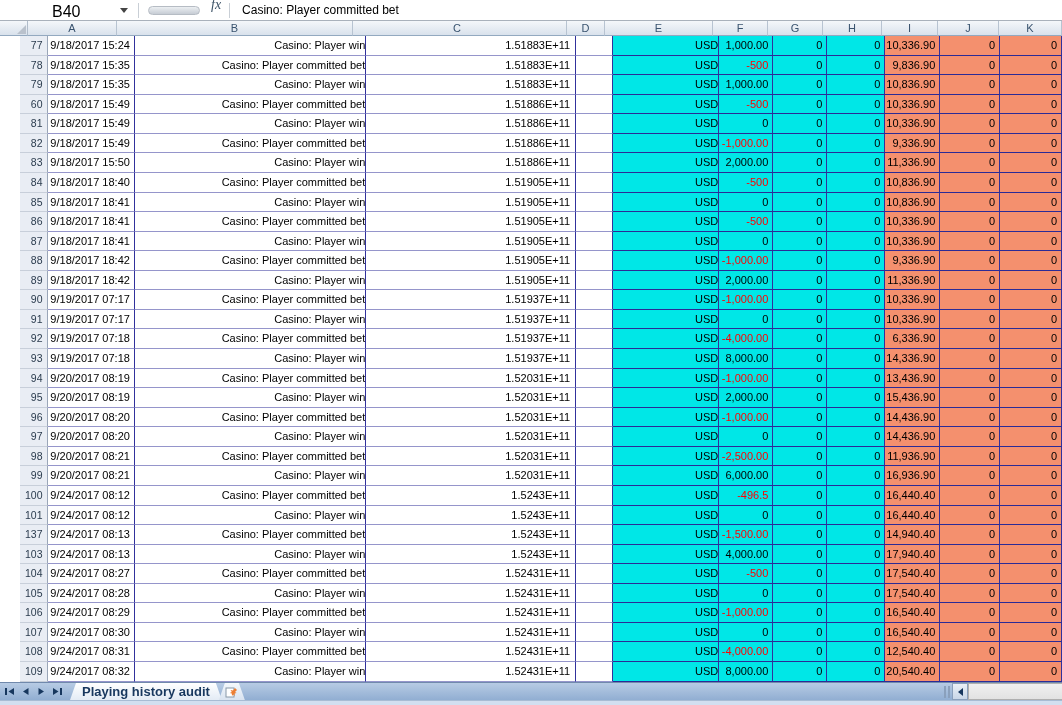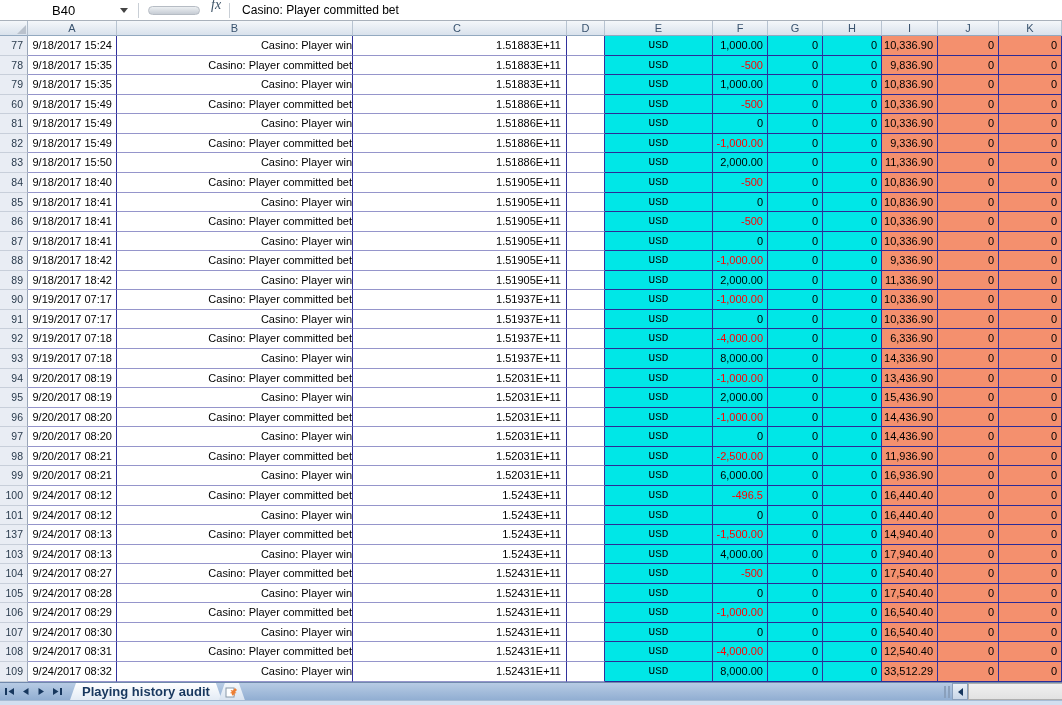--- a/index.html
+++ b/index.html
@@ -4,49 +4,49 @@
 <style>
   * { margin:0; padding:0; box-sizing:border-box; }
   html,body { background:#fff; }
   body { font-family:"Liberation Sans", sans-serif; }
   .app { position:relative; width:1062px; height:705px; overflow:hidden; background:#fff; font-size:11px; }
 
   
   .formula-bar { position:absolute; top:0; left:0; width:1062px; height:21px; background:#fff;
                  border-bottom:1px solid #A9B1BB; display:flex; align-items:center; }
   .name-box { position:relative; width:138px; height:100%; }
-  .name-box .ref { position:absolute; left:52px; top:3px; font-size:13px; color:#000; }
+  .name-box .ref { position:absolute; left:52px; top:3px; font-size:16px; color:#000; }
   .nb-arrow { position:absolute; right:10px; top:8px; width:0; height:0;
               border-left:4px solid transparent; border-right:4px solid transparent; border-top:5px solid #444; }
   .fb-sep { width:1px; height:15px; background:#C9CFD6; }
   .fb-pill { width:52px; height:9px; margin:0 9px; border-radius:5px;
              background:linear-gradient(#ECEFF2,#C6CCD4); border:1px solid #B6BCC4; }
   .fx { font-family:"Liberation Serif", serif; font-style:italic; font-size:14px; color:#3E5468; margin:0 8px 11px 2px; }
   .formula-text { margin-left:12px; font-size:12px; color:#000; white-space:nowrap; }
 
   
   .col-headers { position:absolute; top:21px; left:0; width:1062px; height:15px; display:flex; }
   .corner { position:relative; width:28px; background:linear-gradient(#F4F7FA,#D9E2EC);
             border-right:1px solid #B0BCCA; border-bottom:1px solid #93A9C0; }
   .corner .tri { position:absolute; right:1px; bottom:1px; width:0; height:0;
                  border-left:9px solid transparent; border-bottom:9px solid #B9C1CC; }
   .col-h { background:linear-gradient(#F4F7FA,#D9E2EC); border-right:1px solid #B7C3D1;
            border-bottom:1px solid #93A9C0; color:#39536F; text-align:center;
            line-height:14px; font-size:11px; }
 
   
-  .grid { position:absolute; top:36px; left:0; width:1062px; }
+  .grid { position:absolute; top:36px; left:0; width:1062px;padding-left:20px; }
   .row { display:flex; height:19.575px; }
   .c { border-right:1px solid #31319C; border-bottom:1px solid #9595CB; background:#fff;
        line-height:18.5px; overflow:hidden; white-space:nowrap; color:#000; }
   .rowhead { background:#E9EDF4; border-right:1px solid #9AA6B8; border-bottom:1px solid #C8CFDA;
              color:#2A3B4D; font-size:10.5px; text-align:right; padding-right:4px; }
   .right { text-align:right; padding-right:4px; }
   .left  { text-align:right;  padding-left:3px; }
-  .center{ text-align:center;font-family:Liberation Mono, monospace; }
+  .center{ text-align:right; }
   .cyan   { background:#00E7E7; border-bottom-color:#2B2B96; }
   .salmon { background:#F4906E; border-bottom-color:#2B2B96; }
   .neg { color:#FF0000; }
   .c-num{width:28px}.c-a{width:89px}.c-b{width:236px}.c-c{width:214px; padding-right:5px}
   .c-d{width:38px}.c-e{width:108px}.c-f{width:55px}.c-g{width:55px}.c-h{width:59px}
   .c-i{width:56px}.c-j{width:61px}.c-k{width:63px}
 
   
   .sheet-bar { position:absolute; top:682px; left:0; width:1062px; height:18px;
                background:linear-gradient(#B7CBE4,#91AED2); border-top:1px solid #7089AC;
@@ -560,21 +560,21 @@
       <div class="row">
         <div class="c c-num rowhead">109</div>
         <div class="c c-a right">9/24/2017 08:32</div>
         <div class="c c-b left">Casino: Player win</div>
         <div class="c c-c right">1.52431E+11</div>
         <div class="c c-d"></div>
         <div class="c c-e center cyan">USD</div>
         <div class="c c-f right cyan">8,000.00</div>
         <div class="c c-g right cyan">0</div>
         <div class="c c-h right cyan">0</div>
-        <div class="c c-i right salmon">33,512.29</div>
+        <div class="c c-i right salmon">20,540.40</div>
         <div class="c c-j right salmon">0</div>
         <div class="c c-k right salmon">0</div>
       </div>
     </div>
 
   <div class="sheet-bar">
     <div class="nav">
       <span class="nav-btn">
         <svg width="9" height="9" viewBox="0 0 9 9">
             <rect x="0" y="1" width="2" height="7" fill="#17375E"></rect>

